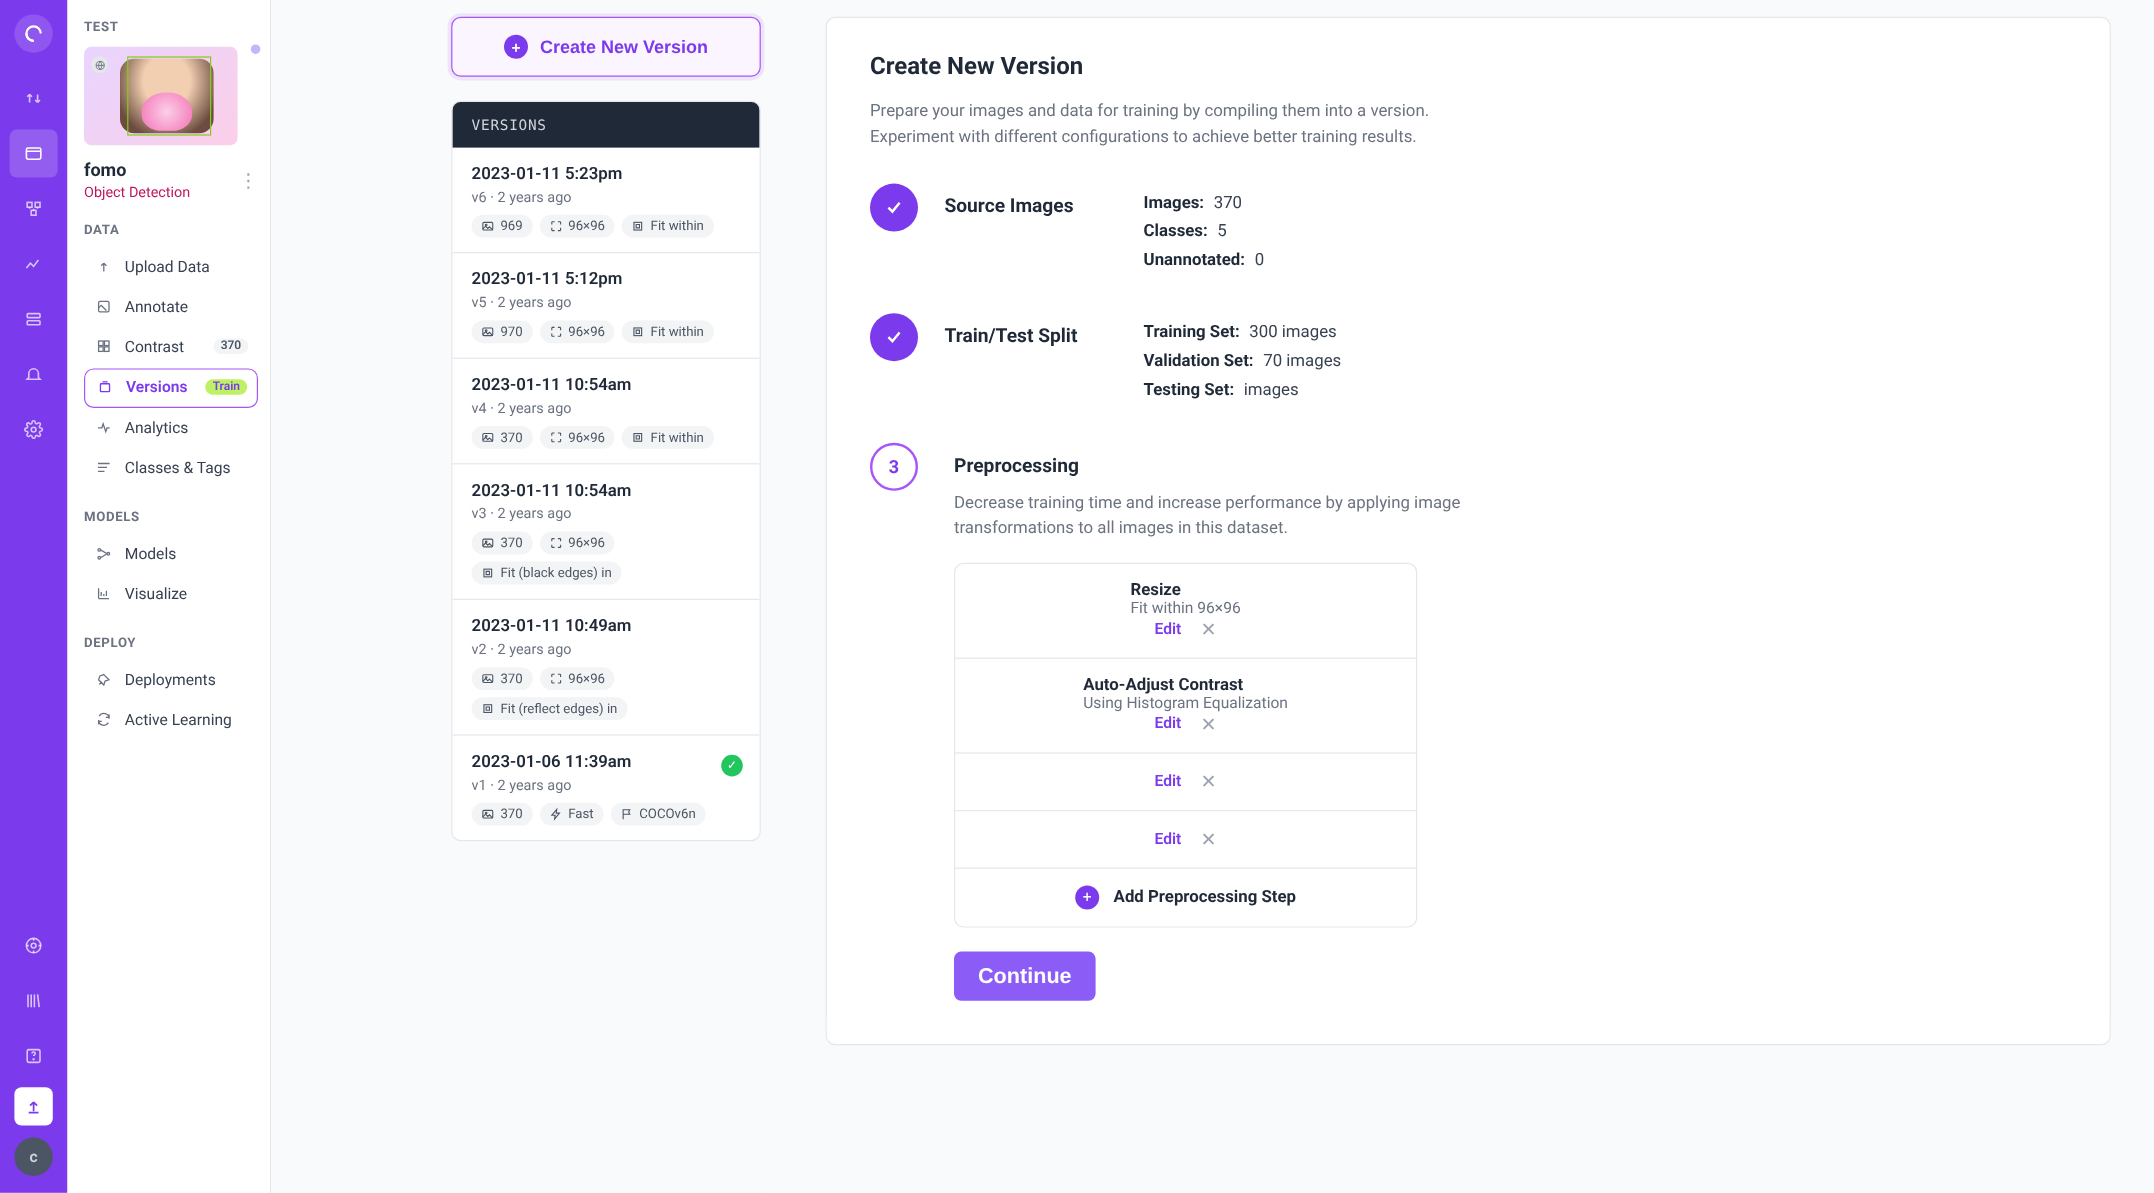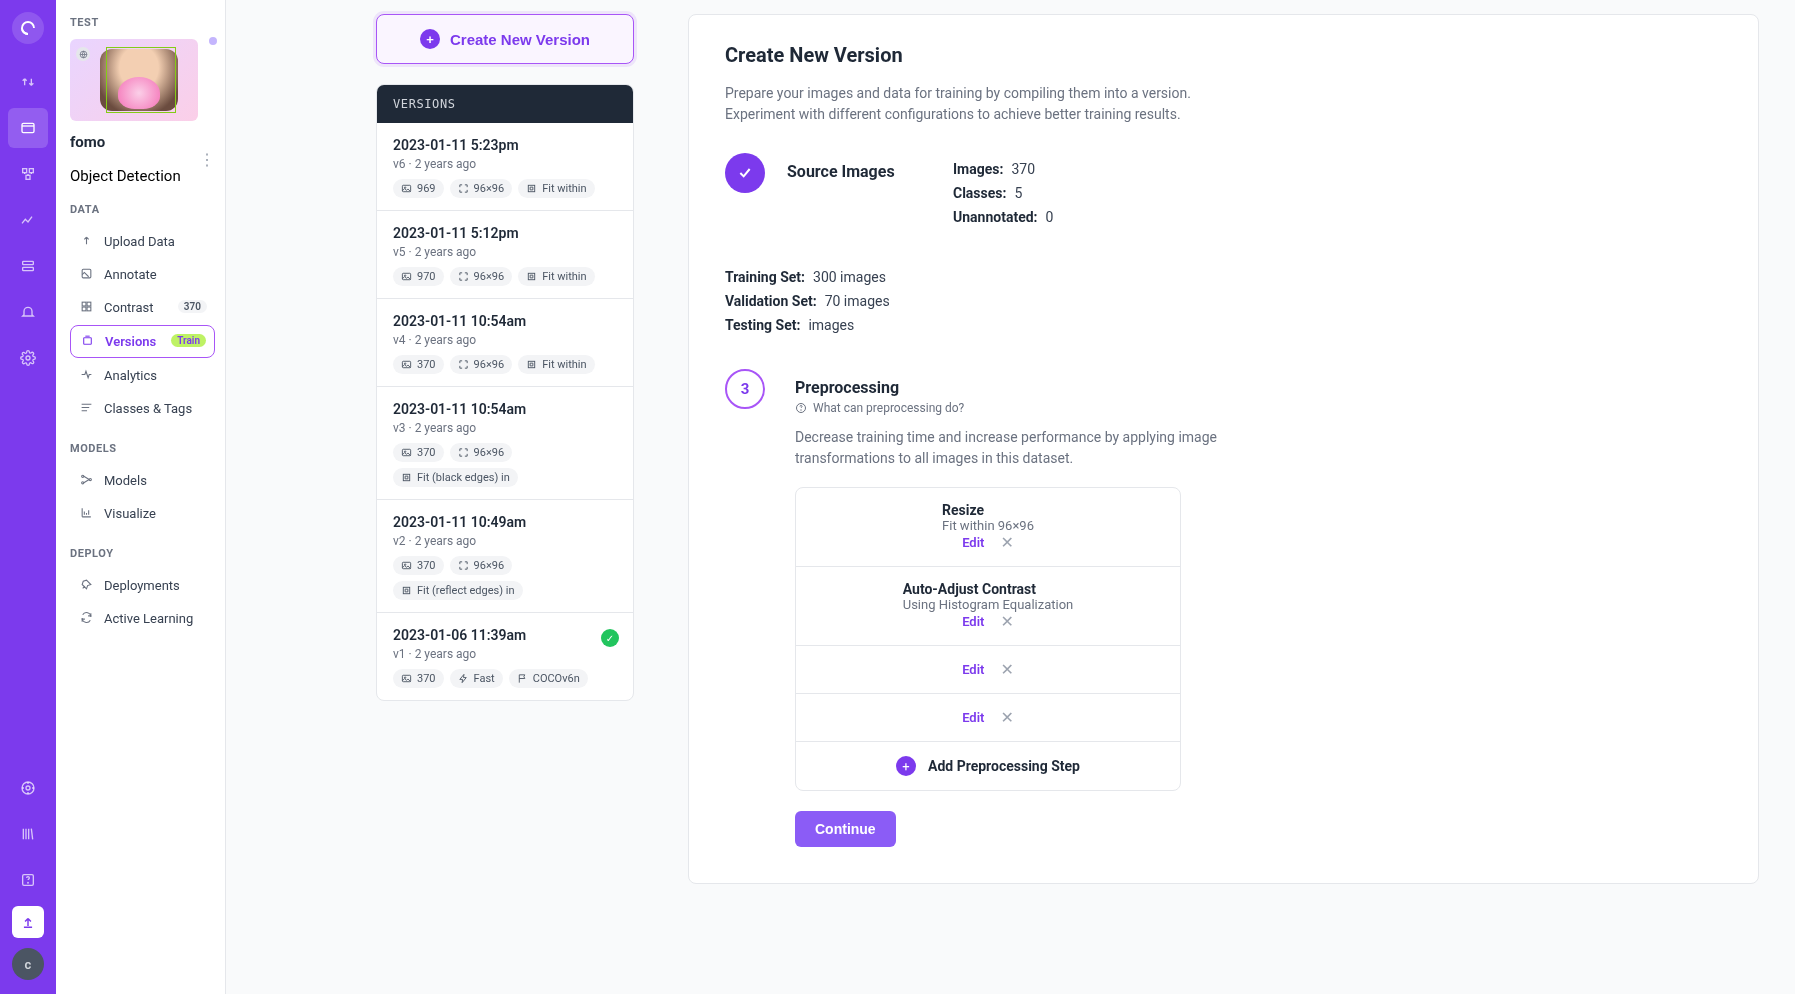--- a/index.html
+++ b/index.html
@@ -21,21 +21,21 @@
 .sb-label:first-child { margin-top: 0; }
 .sb-thumb-wrap { position: relative; }
 .sb-thumb { width: 128px; height: 82px; border-radius: 6px; background: linear-gradient(135deg, #e9d5ff, #fbcfe8); position: relative; overflow: hidden; }
 .sb-thumb-face { position: absolute; left: 30px; top: 10px; width: 78px; height: 62px; background: radial-gradient(ellipse at 50% 30%, #f3cfb2 35%, #6b4c3f 80%); border-radius: 12px; }
 .sb-thumb-mask { position: absolute; left: 48px; top: 38px; width: 42px; height: 32px; background: radial-gradient(circle, #fbcfe8, #f472b6); border-radius: 50% 50% 40% 40%; }
 .sb-thumb-box { position: absolute; border: 1.5px solid #84cc16; }
 .sb-public { position: absolute; left: 6px; top: 8px; width: 14px; height: 14px; border-radius: 50%; background: #e5e7eb; color: #6b7280; display: flex; align-items:center; justify-content:center; }
 .sb-dot { position: absolute; right: -4px; top: -4px; width: 12px; height: 12px; border-radius: 50%; background: #c4b5fd; border: 2px solid #fff; }
 .sb-proj-head { display: flex; align-items: center; justify-content: space-between; margin-top: 12px; }
 .sb-proj-name { font-size: 15px; font-weight: 700; }
-.sb-proj-sub { font-size: 15px; color: #000000; margin-top: 16px; }
+.sb-proj-sub { font-size: 12px; color: #be185d; margin-top: 2px; }
 .sb-kebab { color: #9ca3af; cursor: pointer; font-size: 16px; }
 .sb-item { display: flex; align-items: flex-start; gap: 10px; padding: 8px 8px; border-radius: 8px; color: #374151; cursor: pointer; font-size: 13px; margin-bottom: 2px; }
 .sb-item.active { border: 1px solid #a855f7; color: #7c3aed; font-weight: 600; }
 .sb-item-icon { width: 16px; display: flex; justify-content: center; color: #6b7280; }
 .sb-item.active .sb-item-icon { color: #7c3aed; }
 .sb-badge { margin-left: auto; font-size: 10px; background: #f3f4f6; color: #4b5563; padding: 1px 6px; border-radius: 10px; font-weight: 600; }
 .sb-badge.purple { background: #bef264; color: #7c3aed; }
 
 
 .main { margin-left: 226px; padding: 14px 36px 40px 150px; display: flex; gap: 54px; align-items: flex-start; }
@@ -77,21 +77,21 @@
 .pp-item:last-child { border-bottom: none; }
 .pp-info { flex: 1; }
 .pp-name { font-size: 14px; font-weight: 700; }
 .pp-sub { font-size: 13px; color: #6b7280; margin-top: 0; }
 .pp-actions { display: flex; align-items: center; gap: 16px; }
 .pp-edit { color: #7c3aed; font-weight: 600; font-size: 13px; cursor: pointer; }
 .pp-remove { color: #9ca3af; cursor: pointer; font-size: 16px; }
 .pp-add { display: flex; align-items: center; gap: 12px; }
 .pp-add-icon { width: 20px; height: 20px; border-radius: 50%; background: #7c3aed; color: #fff; display: flex; align-items: center; justify-content: center; font-size: 13px; }
 .pp-add-label { font-weight: 700; }
-.btn-continue { margin-top: 20px; background: #8b5cf6; color: #fff; border: none; padding: 10px 20px; border-radius: 6px; font-weight: 600; font-size: 14px; cursor: pointer; }
+.btn-continue { margin-top: 20px; background: #8b5cf6; color: #fff; border: none; padding: 10px 20px; border-radius: 6px; font-weight: 600; font-size: 18px; cursor: pointer; }
 
 svg { display: block; }
 </style>
 </head>
 <body>
 
 <div class="rail">
   <div class="rail-logo">
     <svg width="18" height="18" viewBox="0 0 24 24" fill="none" stroke="currentColor" stroke-width="2.5">
         <path d="M20 12a8 8 0 1 0-8 8"></path>
@@ -495,20 +495,28 @@
             </div>
         <div class="kv">
               <span class="kv-key">Unannotated:</span>
               <span class="kv-val">0</span>
             </div>
       </div>
         </div>
     </div>
 
     <div class="step">
+      <div class="step-left">
+        <div class="step-badge done">
+            <svg width="16" height="16" viewBox="0 0 24 24" fill="none" stroke="currentColor" stroke-width="3">
+              <path d="M5 12l5 5 9-11"></path>
+            </svg>
+          </div>
+        <div class="step-title">Train/Test Split</div>
+      </div>
       <div class="step-body-wrap">
           <div class="step-body">
         <div class="kv">
               <span class="kv-key">Training Set:</span>
               <span class="kv-val">300 images</span>
             </div>
         <div class="kv">
               <span class="kv-key">Validation Set:</span>
               <span class="kv-val">70 images</span>
             </div>
@@ -519,30 +527,20 @@
       </div>
         </div>
     </div>
 
     <div class="step" style="margin-bottom:0">
       <div class="step-left" style="width:48px">
         <div class="step-badge current">3</div>
       </div>
       <div class="step-body-wrap" style="margin-left:-6px">
         <div class="step-title" style="padding-top:9px">Preprocessing</div>
-        <div class="step-help">
-          <span>
-              <svg width="12" height="12" viewBox="0 0 24 24" fill="none" stroke="currentColor" stroke-width="2">
-                <circle cx="12" cy="12" r="9"></circle>
-                <path d="M10 9a2 2 0 114 0c0 1.5-2 2-2 3"></path>
-                <circle cx="12" cy="16" r="0.5" fill="currentColor"></circle>
-              </svg>
-            </span>
-          <span>What can preprocessing do?</span>
-        </div>
         <div class="step-para">Decrease training time and increase performance by applying image transformations to all images in this dataset.</div>
         <div class="pp-list" id="pp-container">
             <div class="pp-item">
               <div class="pp-info">
                 <div class="pp-name">Resize</div>
                 <div class="pp-sub">Fit within 96×96</div>
               </div>
               <div class="pp-actions">
                 <span class="pp-edit">Edit</span>
                 <span class="pp-remove">✕</span>

